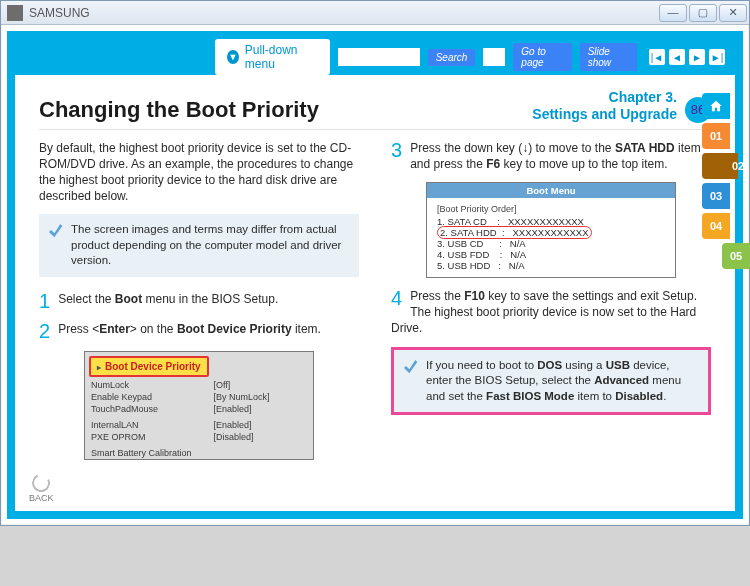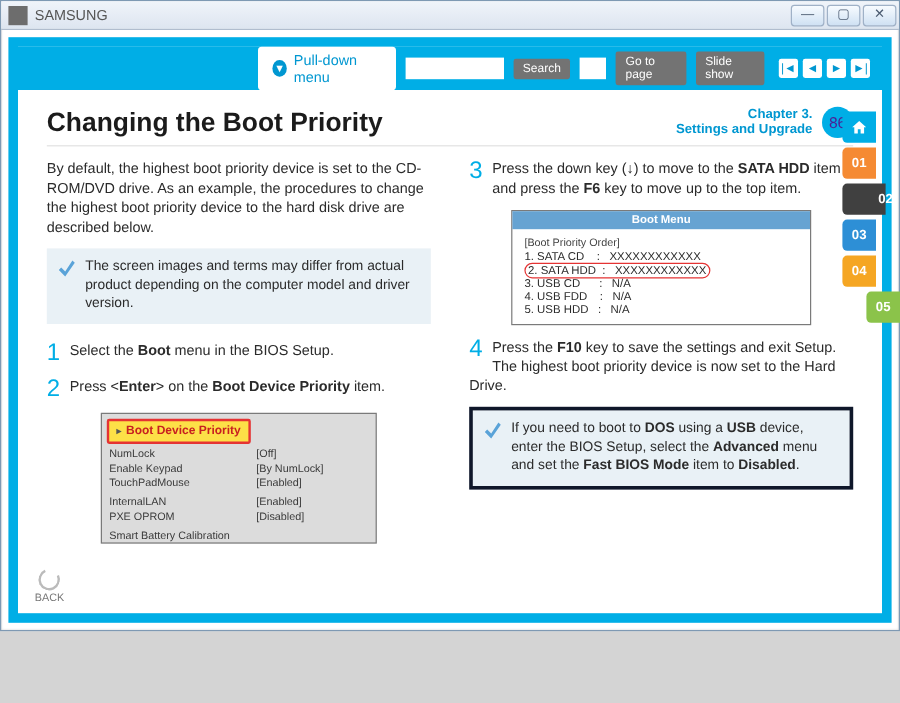--- a/index.html
+++ b/index.html
@@ -10,44 +10,44 @@
   .titlebar .title { flex: 1; color: #555; }
   .winbtns { display: flex; }
   .winbtn { width: 28px; height: 18px; margin-right: 2px; border: 1px solid #9fb1c7; border-radius: 3px; background: linear-gradient(#f7fbff,#cfe1f3); font-size: 11px; line-height: 14px; text-align: center; color: #4a5a70; }
   .content { position: absolute; inset: 24px 0 0 0; }
   .frame { position: absolute; inset: 6px; border: 8px solid #00aee6; background: #fff; }
   .topbar { position: absolute; left: 0; right: 0; top: 0; height: 36px; background: #00aee6; display: flex; align-items: center; gap: 8px; padding: 0 10px; font-size: 11px; color: #fff; }
   .pulldown { position: relative; background: #fff; color: #0097d1; border-radius: 3px; padding: 4px 12px; font-size: 12px; display: flex; align-items: center; gap: 6px; margin-left: 190px; }
   .pulldown .circ { width: 14px; height: 14px; border-radius: 50%; background: #0097d1; color: #fff; font-size: 9px; display: inline-flex; align-items: center; justify-content: center; }
   .searchbox, .pagebox { height: 18px; background: #fff; border: none; }
   .searchbox { width: 82px; margin-left: auto; }
-  .barbtn { background: #737373; color: #fff; font-size: 10px; padding: 3px 8px; border-radius: 2px; }
+  .barbtn { background: #3b82f6; color: #fff; font-size: 10px; padding: 3px 8px; border-radius: 2px; font-style: italic; }
   .pagebox { width: 22px; }
   .navcluster { display: flex; gap: 4px; margin-left: 4px; }
   .navbtn { width: 16px; height: 16px; background: #fff; color: #0097d1; border-radius: 2px; font-size: 10px; display: inline-flex; align-items: center; justify-content: center; }
   .tabs { position: absolute; right: -1px; top: 68px; display: flex; flex-direction: column; gap: 4px; z-index: 10; }
   .tab { width: 28px; height: 26px; border-radius: 4px 0 0 4px; color: #fff; font-size: 11px; font-weight: bold; display: flex; align-items: center; justify-content: center; }
   .tab.home { background: #00aee6; }
   .tab.c1 { background: #f58a33; }
-  .tab.c2 { background: #404040; padding-left: 36px; }
+  .tab.c2 { background: #a16207; padding-left: 36px; }
   .tab.c3 { background: #2d8fd6; }
   .tab.c4 { background: #f5a623; }
   .tab.c5 { background: #8bc34a; margin-left: 20px; }
   .page { position: absolute; left: 0; right: 0; top: 36px; bottom: 0; padding: 14px 24px 10px 24px; font-size: 12px; color: #2b2b2b; }
   .hdr { display: flex; align-items: flex-end; border-bottom: 1px solid #e1e1e1; padding-bottom: 6px; margin-bottom: 10px; }
   .hdr h1 { font-size: 22px; font-weight: bold; color: #1b1b1b; }
-  .hdr .chap { margin-left: auto; text-align: right; color: #0097d1; font-size: 11px; line-height: 1.2; font-weight: bold; }
+  .hdr .chap { margin-left: auto; text-align: right; color: #0097d1; font-size: 14px; line-height: 1.2; font-weight: bold; }
   .pgnum { width: 26px; height: 26px; border-radius: 50%; background: #00aee6; color: #4c1d95; font-size: 13px; display: inline-flex; align-items: center; justify-content: center; margin-left: 8px; }
   .cols { display: flex; gap: 32px; }
   .col { flex: 1; min-width: 0; }
   .stepnum { color: #00aee6; font-size: 20px; font-weight: 300; margin-right: 8px; float: left; line-height: 1; }
   .step { overflow: hidden; margin-bottom: 10px; line-height: 1.35; }
   .note { background: #e9f1f6; padding: 8px 10px 8px 32px; position: relative; font-size: 11.5px; line-height: 1.35; margin: 10px 0 14px; }
   .note .noteicon { position: absolute; left: 8px; top: 8px; width: 16px; height: 16px; }
-  .note.boxed { border: 3px solid #0f172a; }
+  .note.boxed { border: 3px solid #ec4899; }
   .bios1 { width: 230px; margin: 6px auto 0; border: 1px solid #7a7a7a; background: #dcdcdc; font-size: 9px; font-family: Arial, sans-serif; }
   .bios1 .bh { background: #fde047; color: #c82020; font-weight: bold; padding: 3px 6px; border: 2px solid #e53333; border-radius: 2px; font-size: 10px; display: inline-block; margin: 4px 4px 2px; text-align: center; }
   .bios1 .bh .arrow { color: #555; margin-right: 4px; font-size: 8px; }
   .bios1 table { width: 100%; padding: 2px 8px 6px; border-collapse: collapse;}
   .bios1 td { padding: 1px 6px; color: #3a3a3a; white-space: nowrap; }
   .bios2 { width: 250px; margin: 8px auto 10px; border: 1px solid #7a7a7a; font-size: 9.5px; font-family: Arial, sans-serif; }
   .bios2 .bh2 { text-align: center; background: #66a3d2; color: #fff; padding: 2px; font-weight: bold; }
   .bios2 .bp { padding: 6px 10px; }
   .bios2 .cat { font-size: 9px; color: #444; margin-bottom: 2px; }
   .bios2 .row { white-space: pre; color: #2b2b2b; }

